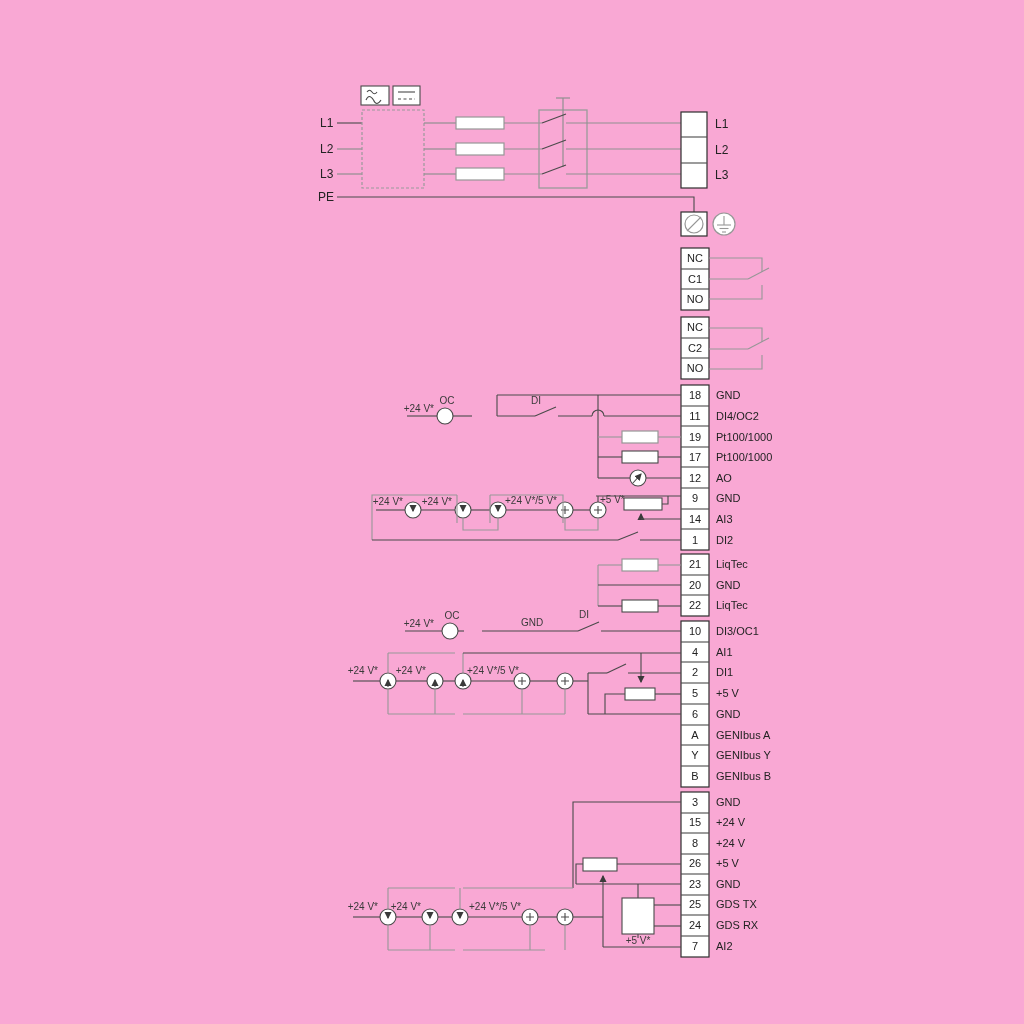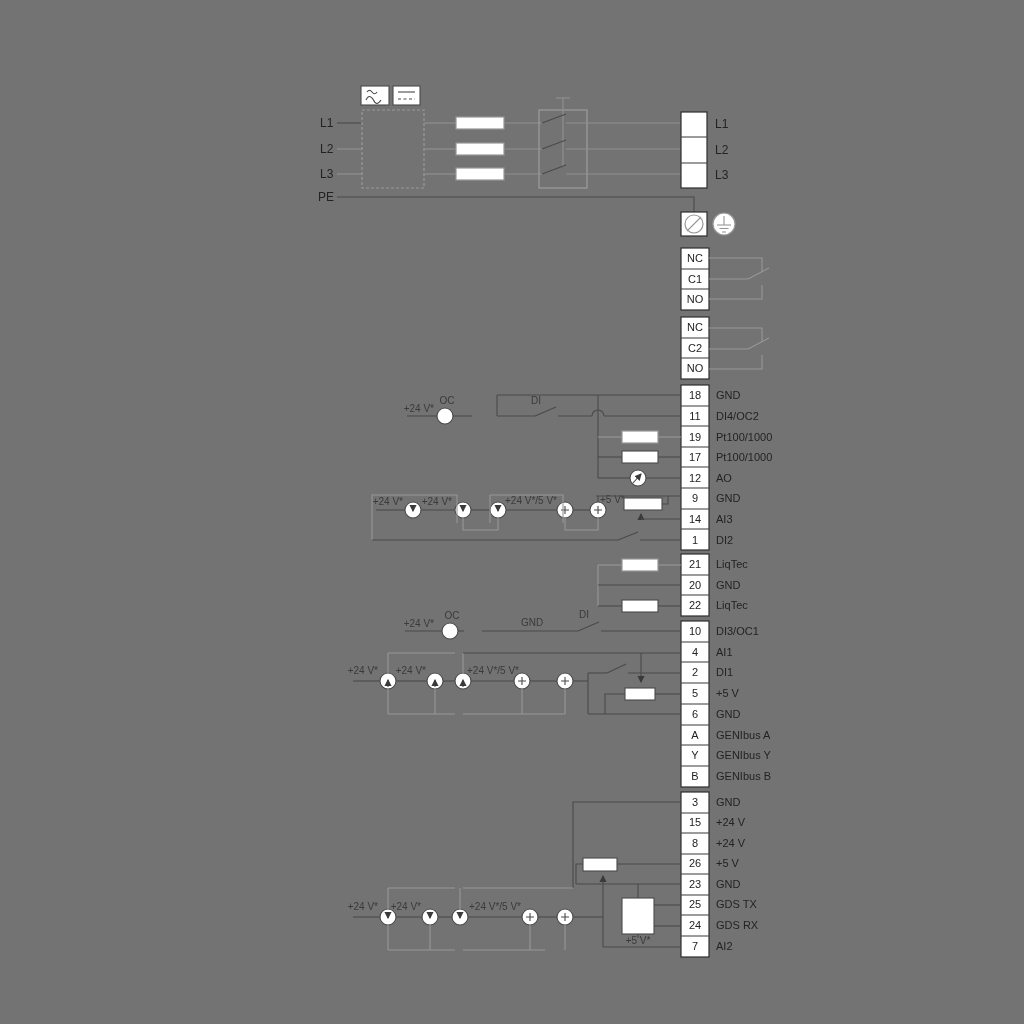--- a/index.html
+++ b/index.html
@@ -1,16 +1,16 @@
 <!DOCTYPE html>
 <html><head>
 <meta charset="utf-8">
 <style>
   html,body{margin:0;padding:0;background:#ffffff;}
-  .canvas{position:relative;width:1024px;height:1024px;background:#737373;overflow:hidden;
+  .canvas{position:relative;width:1024px;height:1024px;background:#f9a8d4;overflow:hidden;
           font-family:"Liberation Sans", sans-serif;}
   svg{position:absolute;left:0;top:0;}
   text{fill:#232323;font-family:"Liberation Sans", sans-serif;}
   .t11{font-size:11px;}
   .t12{font-size:12px;}
   .t10{font-size:10px;fill:#3a3a3a;}
   .num{font-size:11px;text-anchor:middle;}
   .mid{text-anchor:middle;}
   .end{text-anchor:end;}
   .wk{stroke:#4a4a4a;stroke-width:1.1;fill:none;}

